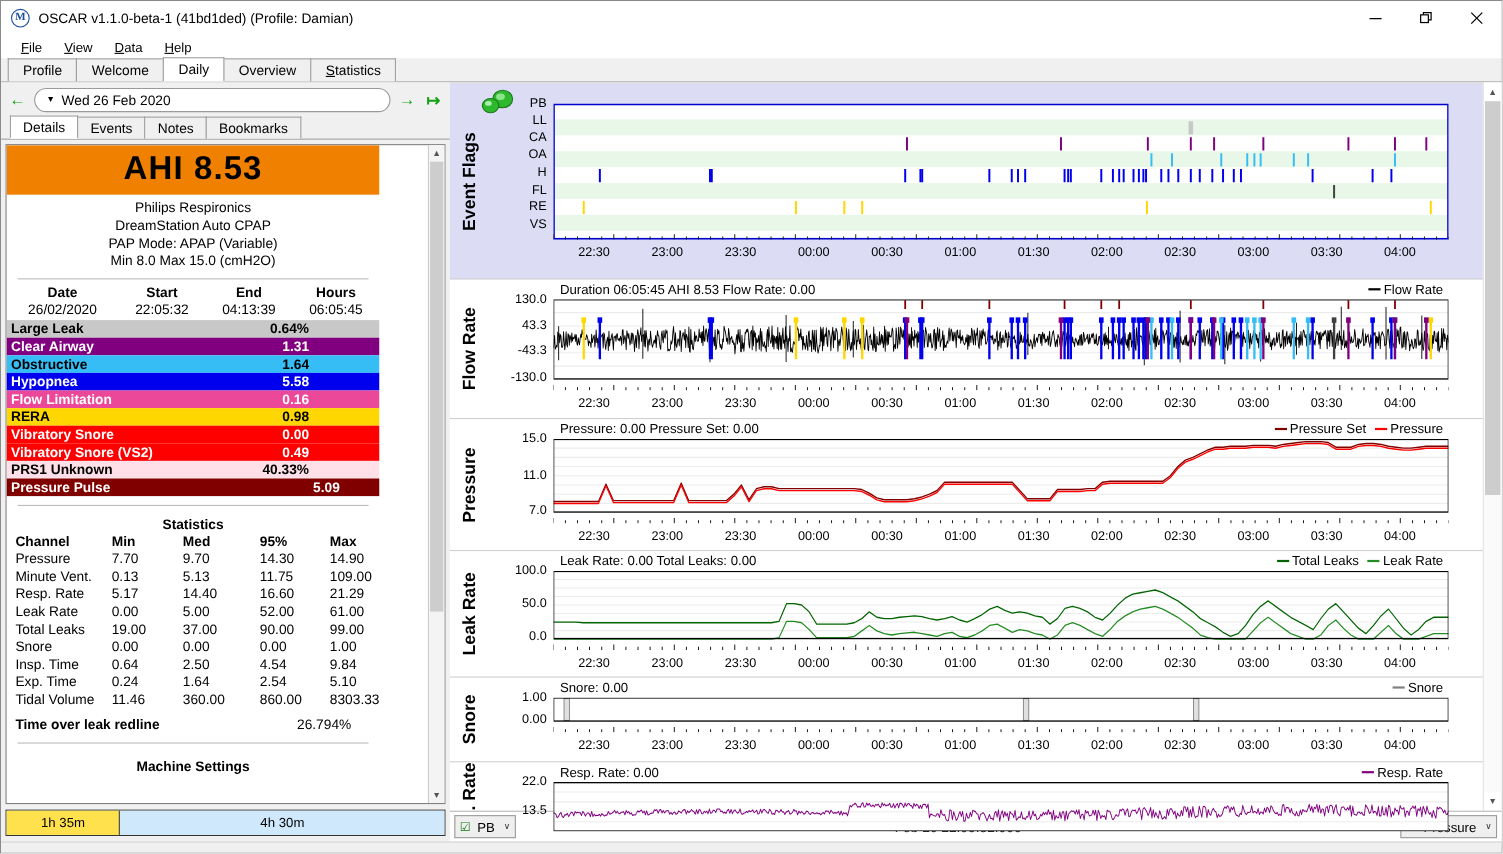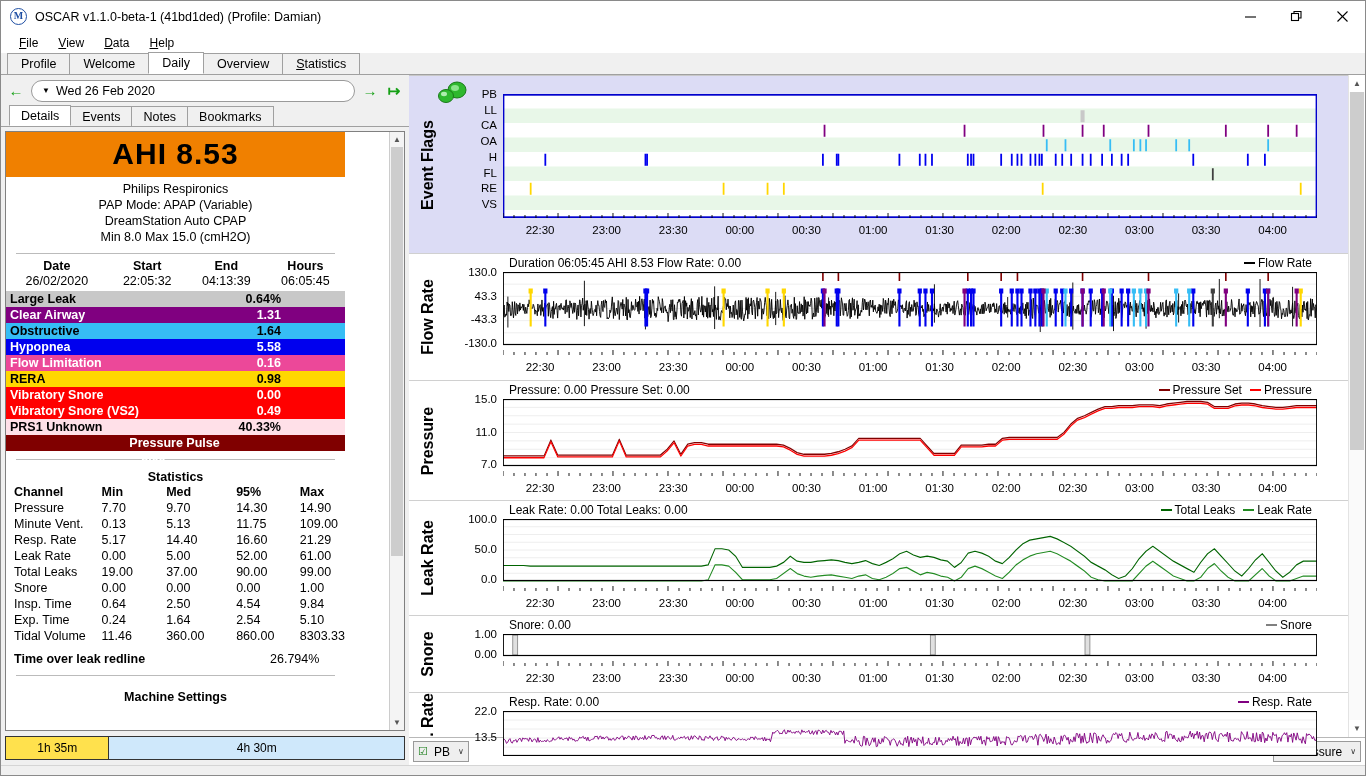--- a/index.html
+++ b/index.html
@@ -234,22 +234,22 @@
         <div class="subtab">
             <span>Bookmarks</span>
           </div>
       </div>
 
       <div class="detailwrap">
         <div class="detailscroll">
           <div class="ahi">AHI 8.53</div>
           <div class="machine">
             <div>Philips Respironics</div>
+            <div>DreamStation Auto CPAP</div>
             <div>PAP Mode: APAP (Variable)</div>
-            <div>DreamStation Auto CPAP</div>
             <div>Min 8.0 Max 15.0 (cmH2O)</div>
           </div>
           <div class="hr"></div>
 
           <table class="sess">
             <tbody>
                 <tr>
               <th>Date</th>
               <th>Start</th>
               <th>End</th>
@@ -294,23 +294,23 @@
                 <span style="margin-right: 58px;">0.00</span>
               </div>
               <div class="evrow" style="background: rgb(255, 0, 0); color: rgb(255, 255, 255);">
                 <span>Vibratory Snore (VS2)</span>
                 <span style="margin-right: 58px;">0.49</span>
               </div>
               <div class="evrow" style="background: rgb(255, 224, 232); color: rgb(0, 0, 0);">
                 <span>PRS1 Unknown</span>
                 <span style="margin-right: 58px;">40.33%</span>
               </div>
-              <div class="evrow" style="background: rgb(128, 0, 0); color: rgb(255, 255, 255); flex-direction: column;">
+              <div class="evrow" style="background: rgb(128, 0, 0); color: rgb(255, 255, 255);">
                 <span>Pressure Pulse</span>
-                <span style="margin-right: 42px;">5.09</span>
+                <span style="margin-right: 30px;">5.09</span>
               </div>
             </div>
 
           <div class="hr" style="margin-top:8px"></div>
           <div class="stats-title">Statistics</div>
           <table class="stats">
             <tbody>
                 <tr>
               <th class="c0">Channel</th>
               <th class="c1">Min</th>

